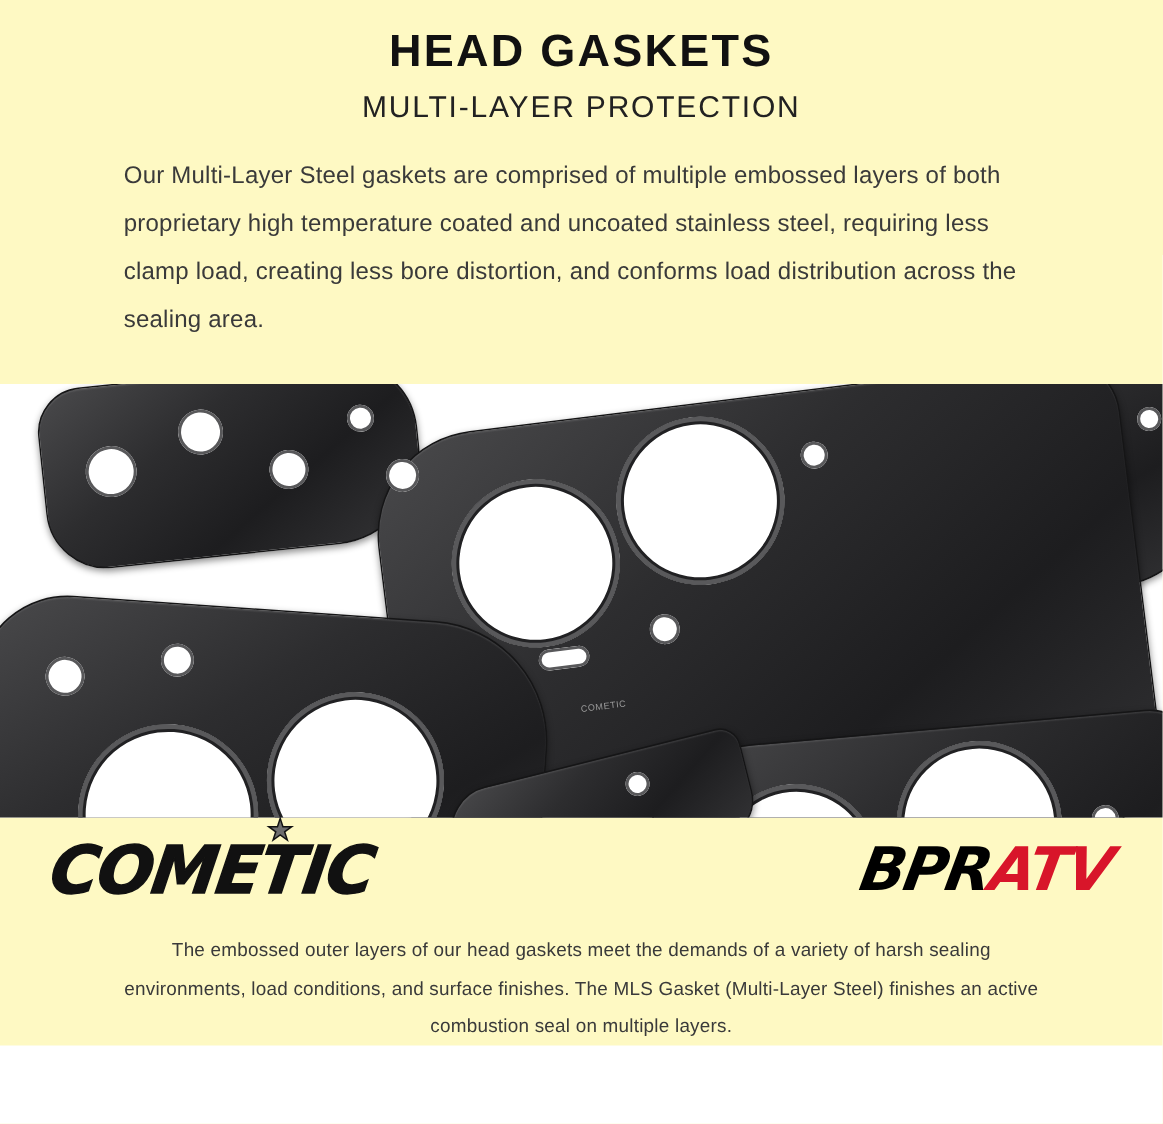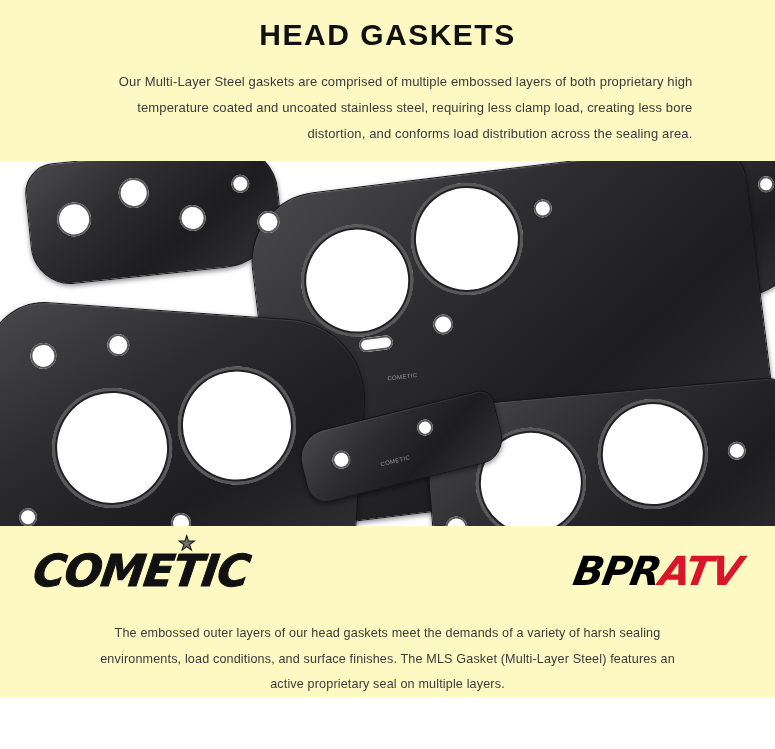--- a/index.html
+++ b/index.html
@@ -38,26 +38,26 @@
     margin: 0;
   }
   .subtitle {
     font-size: 20px;
     font-weight: 400;
     letter-spacing: 1.2px;
     color: #222222;
     margin-top: 10px;
   }
   .intro {
-    margin: 18px auto 0 auto;
+    margin: 18px auto 12px auto;
     width: 610px;
-    font-size: 13px;
+    font-size: 16px;
     line-height: 2.0;
     color: #3a3a3a;
-    text-align: right;
+    text-align: left;
     letter-spacing: 0.15px;
   }
 
   
   .hero {
     margin-top: 14px;
     width: 775px;
     height: 375px;
     position: relative;
     overflow: hidden;
@@ -162,20 +162,21 @@
     letter-spacing: 0.15px;
   }
 </style>
 </head>
 <body>
 
 <div class="page">
 
   <div class="header">
     <div class="title">HEAD GASKETS</div>
+    <div class="subtitle">MULTI-LAYER PROTECTION</div>
     <div class="intro">Our Multi-Layer Steel gaskets are comprised of multiple embossed layers of both proprietary high temperature coated and uncoated stainless steel, requiring less clamp load, creating less bore distortion, and conforms load distribution across the sealing area.</div>
   </div>
 
   <div class="hero">
     <div class="hero-inner">
 
       <div class="gasket" style="left:28px; top:-8px; width:250px; height:120px; border-radius:30px 50px 60px 40px; transform:rotate(-6deg);">
         <div class="hole" style="left:28px; top:40px; width:34px; height:34px;"></div>
         <div class="hole" style="left:92px; top:22px; width:30px; height:30px;"></div>
         <div class="hole" style="left:150px; top:55px; width:26px; height:26px;"></div>
@@ -230,15 +231,15 @@
     <div class="cometic">
       <span>COMETIC</span>
       <span class="star">★</span>
     </div>
     <div class="bpr">
       <span class="b">BPR</span>
       <span class="a">ATV</span>
     </div>
   </div>
 
-  <div class="footer">The embossed outer layers of our head gaskets meet the demands of a variety of harsh sealing environments, load conditions, and surface finishes. The MLS Gasket (Multi-Layer Steel) features an active proprietary seal on multiple layers.</div>
+  <div class="footer">The embossed outer layers of our head gaskets meet the demands of a variety of harsh sealing environments, load conditions, and surface finishes. The MLS Gasket (Multi-Layer Steel) finishes an active combustion seal on multiple layers.</div>
 
 </div>
 
 </body></html>

